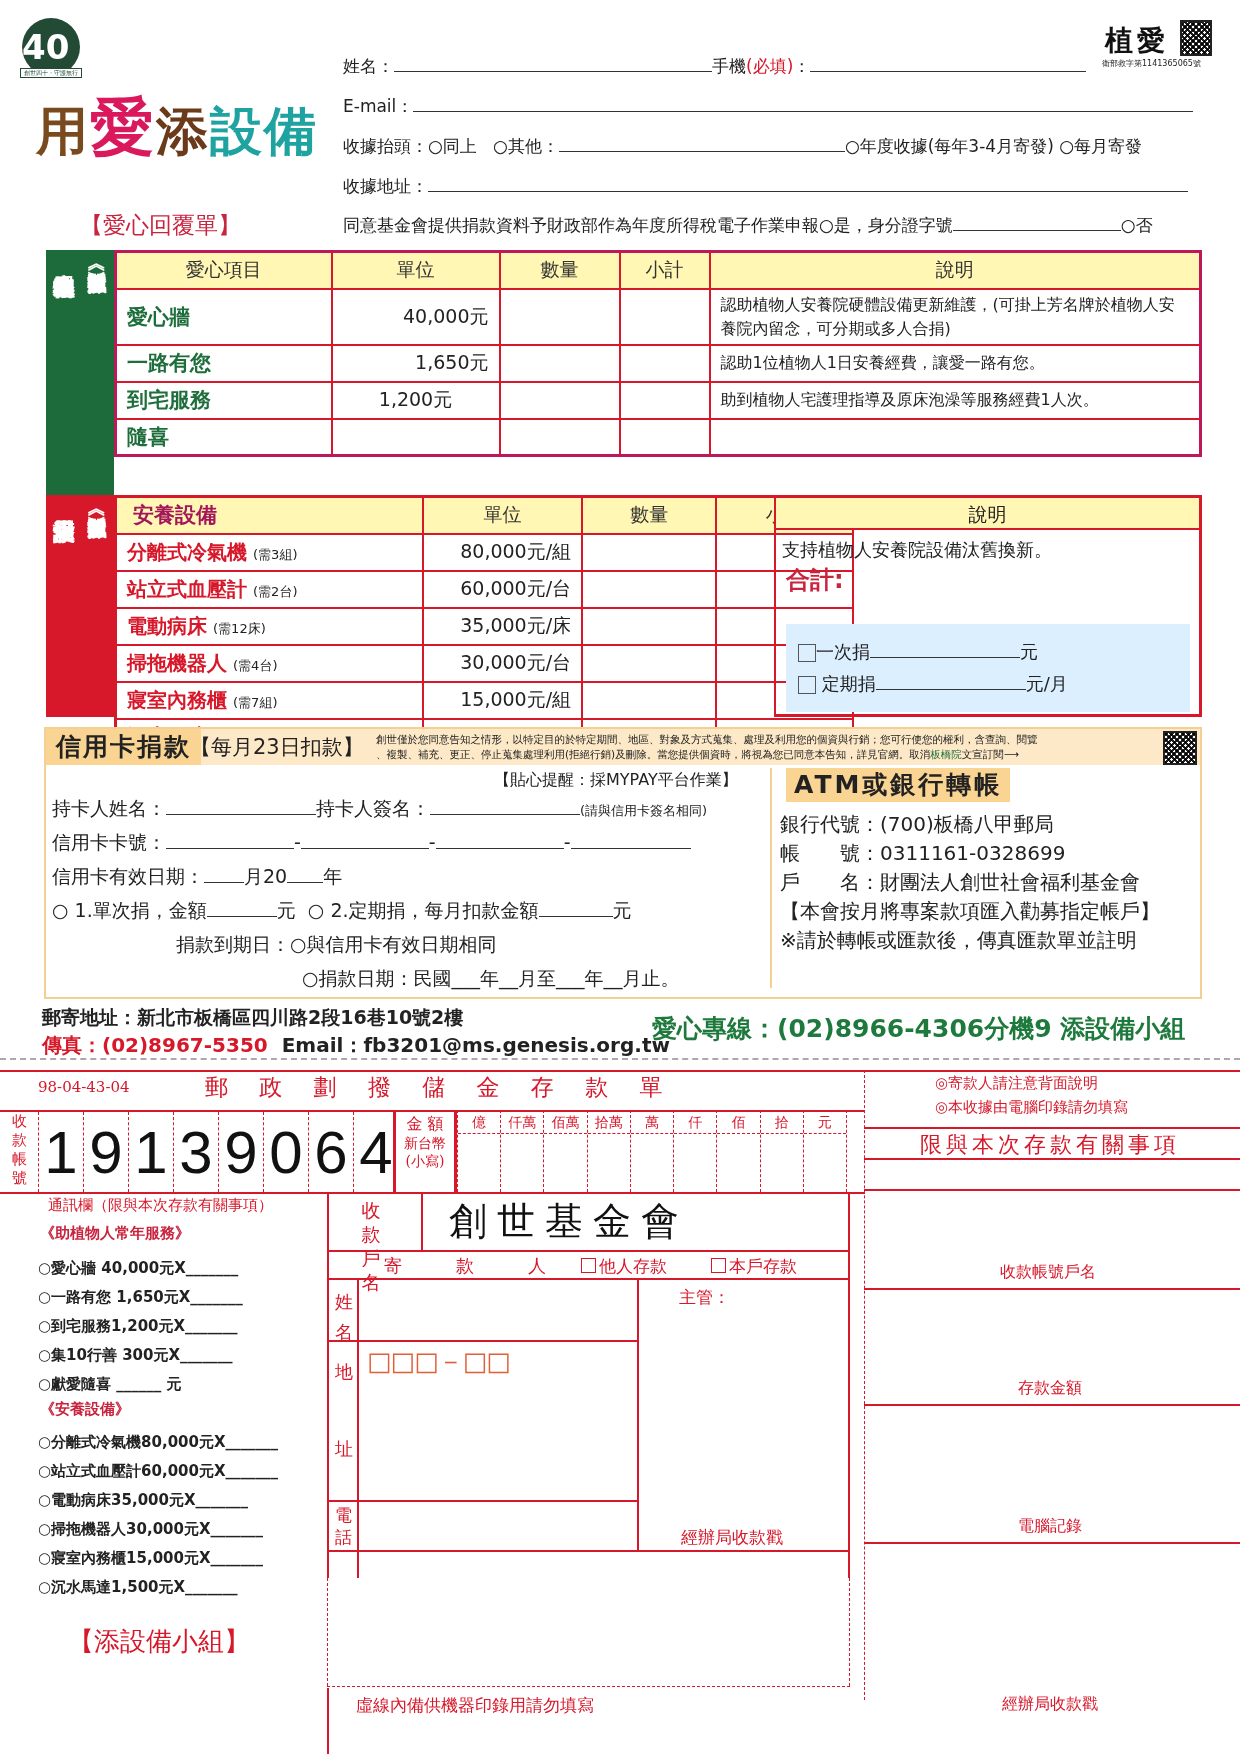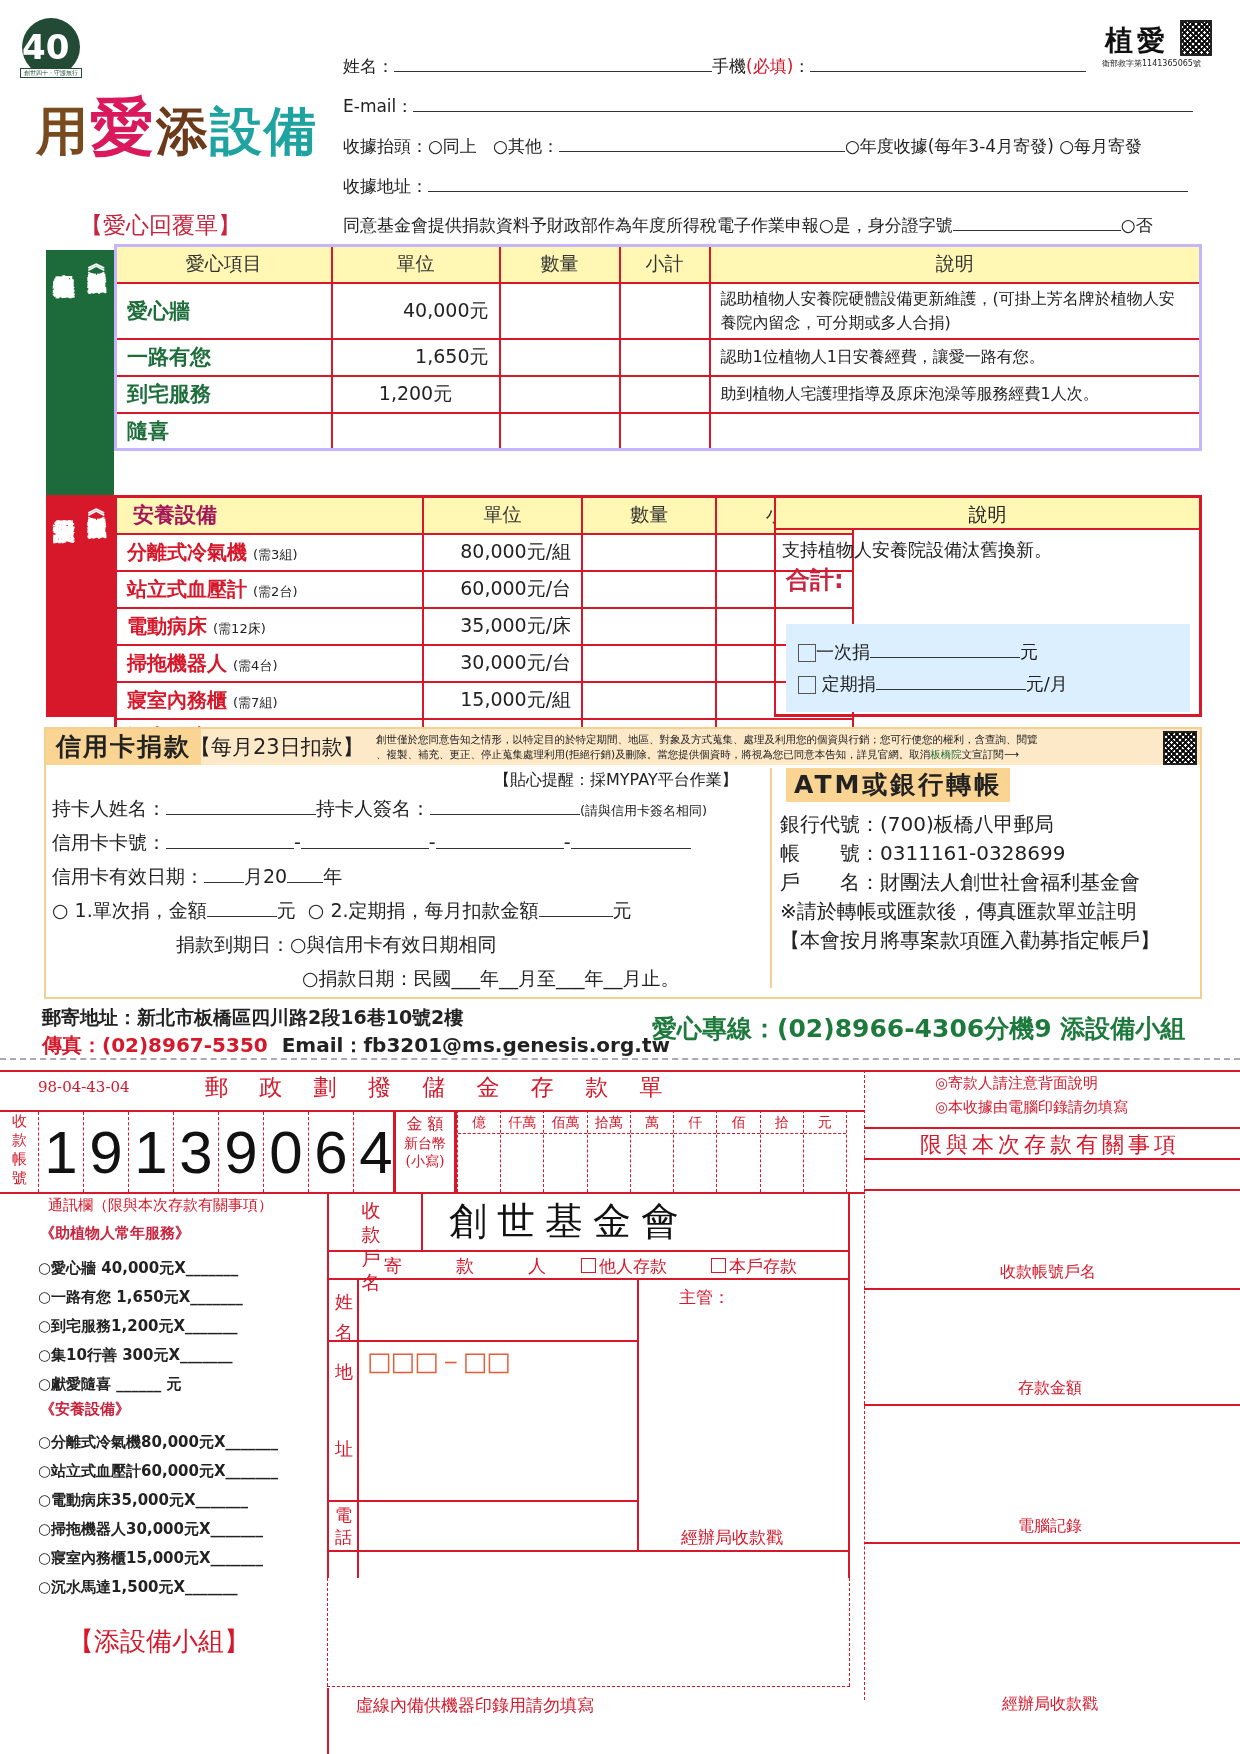--- a/index.html
+++ b/index.html
@@ -64,21 +64,21 @@
   <span>收據地址：</span><span class="line" style="width:760px"></span>
 </div>
 <div class="hrow" style="top:214px">
   <span>同意基金會提供捐款資料予財政部作為年度所得稅電子作業申報○是，身分證字號</span><span class="line" style="width:168px"></span><span>○否</span>
 </div>
 
 <div class="side abs" style="left:46px;top:250px;width:68px;height:245px;background:#1d6b3a">
   <span class="vt vt1">植物人常年服務</span>
   <span class="vt vt2">《開立收據以抵稅》</span>
 </div>
-<table class="tbl" style="left:114px;top:244px;width:1088px;border:3px solid #c4b5fd">
+<table class="tbl" style="left:114px;top:250px;width:1088px;border:3px solid #be185d">
   <colgroup>
       <col style="width:216px">
       <col style="width:168px">
       <col style="width:120px">
       <col style="width:90px">
       <col>
     </colgroup>
   <tbody>
       <tr>
     <th>愛心項目</th>
@@ -209,22 +209,22 @@
   <span>○ 1.單次捐，金額</span><span class="line" style="width:70px"></span><span>元</span>&nbsp;&nbsp;<span>○ 2.定期捐，每月扣款金額</span><span class="line" style="width:74px"></span><span>元</span>
 </div>
 <div class="abs f18" style="left:176px;top:932px">捐款到期日：○與信用卡有效日期相同</div>
 <div class="abs f18" style="left:302px;top:966px">○捐款日期：民國___年__月至___年__月止。</div>
 
 <div id="atm-title" class="abs">ATM或銀行轉帳</div>
 <div class="abs" style="left:780px;top:810px;font-size:20px;line-height:29px;white-space:nowrap">
   <div><span>銀行代號：</span><span>(700)板橋八甲郵局</span></div>
   <div><span>帳　　號：</span><span>0311161-0328699</span></div>
   <div><span>戶　　名：</span><span>財團法人創世社會福利基金會</span></div>
+  <div>【本會按月將專案款項匯入勸募指定帳戶】</div>
   <div>※請於轉帳或匯款後，傳真匯款單並註明</div>
-  <div>【本會按月將專案款項匯入勸募指定帳戶】</div>
 </div>
 
 <div class="abs" style="left:42px;top:1005px;font-size:19px;font-weight:bold">郵寄地址：新北市板橋區四川路2段16巷10號2樓</div>
 <div class="abs" style="left:42px;top:1032px;font-size:20px;font-weight:bold">
   <span class="red">傳真：(02)8967-5350</span>&nbsp;&nbsp;<span>Email：fb3201@ms.genesis.org.tw</span>
 </div>
 <div class="abs" style="left:652px;top:1012px;font-size:25px;font-weight:bold;color:#1e7a3c">愛心專線：(02)8966-4306分機9 添設備小組</div>
 <div class="dashh" style="left:0;top:1058px;width:1240px;border-top:2px dashed #aaa"></div>
 
 <div class="abs" style="left:0;top:1070px;width:1240px;border-top:2.5px solid #d7182a"></div>

